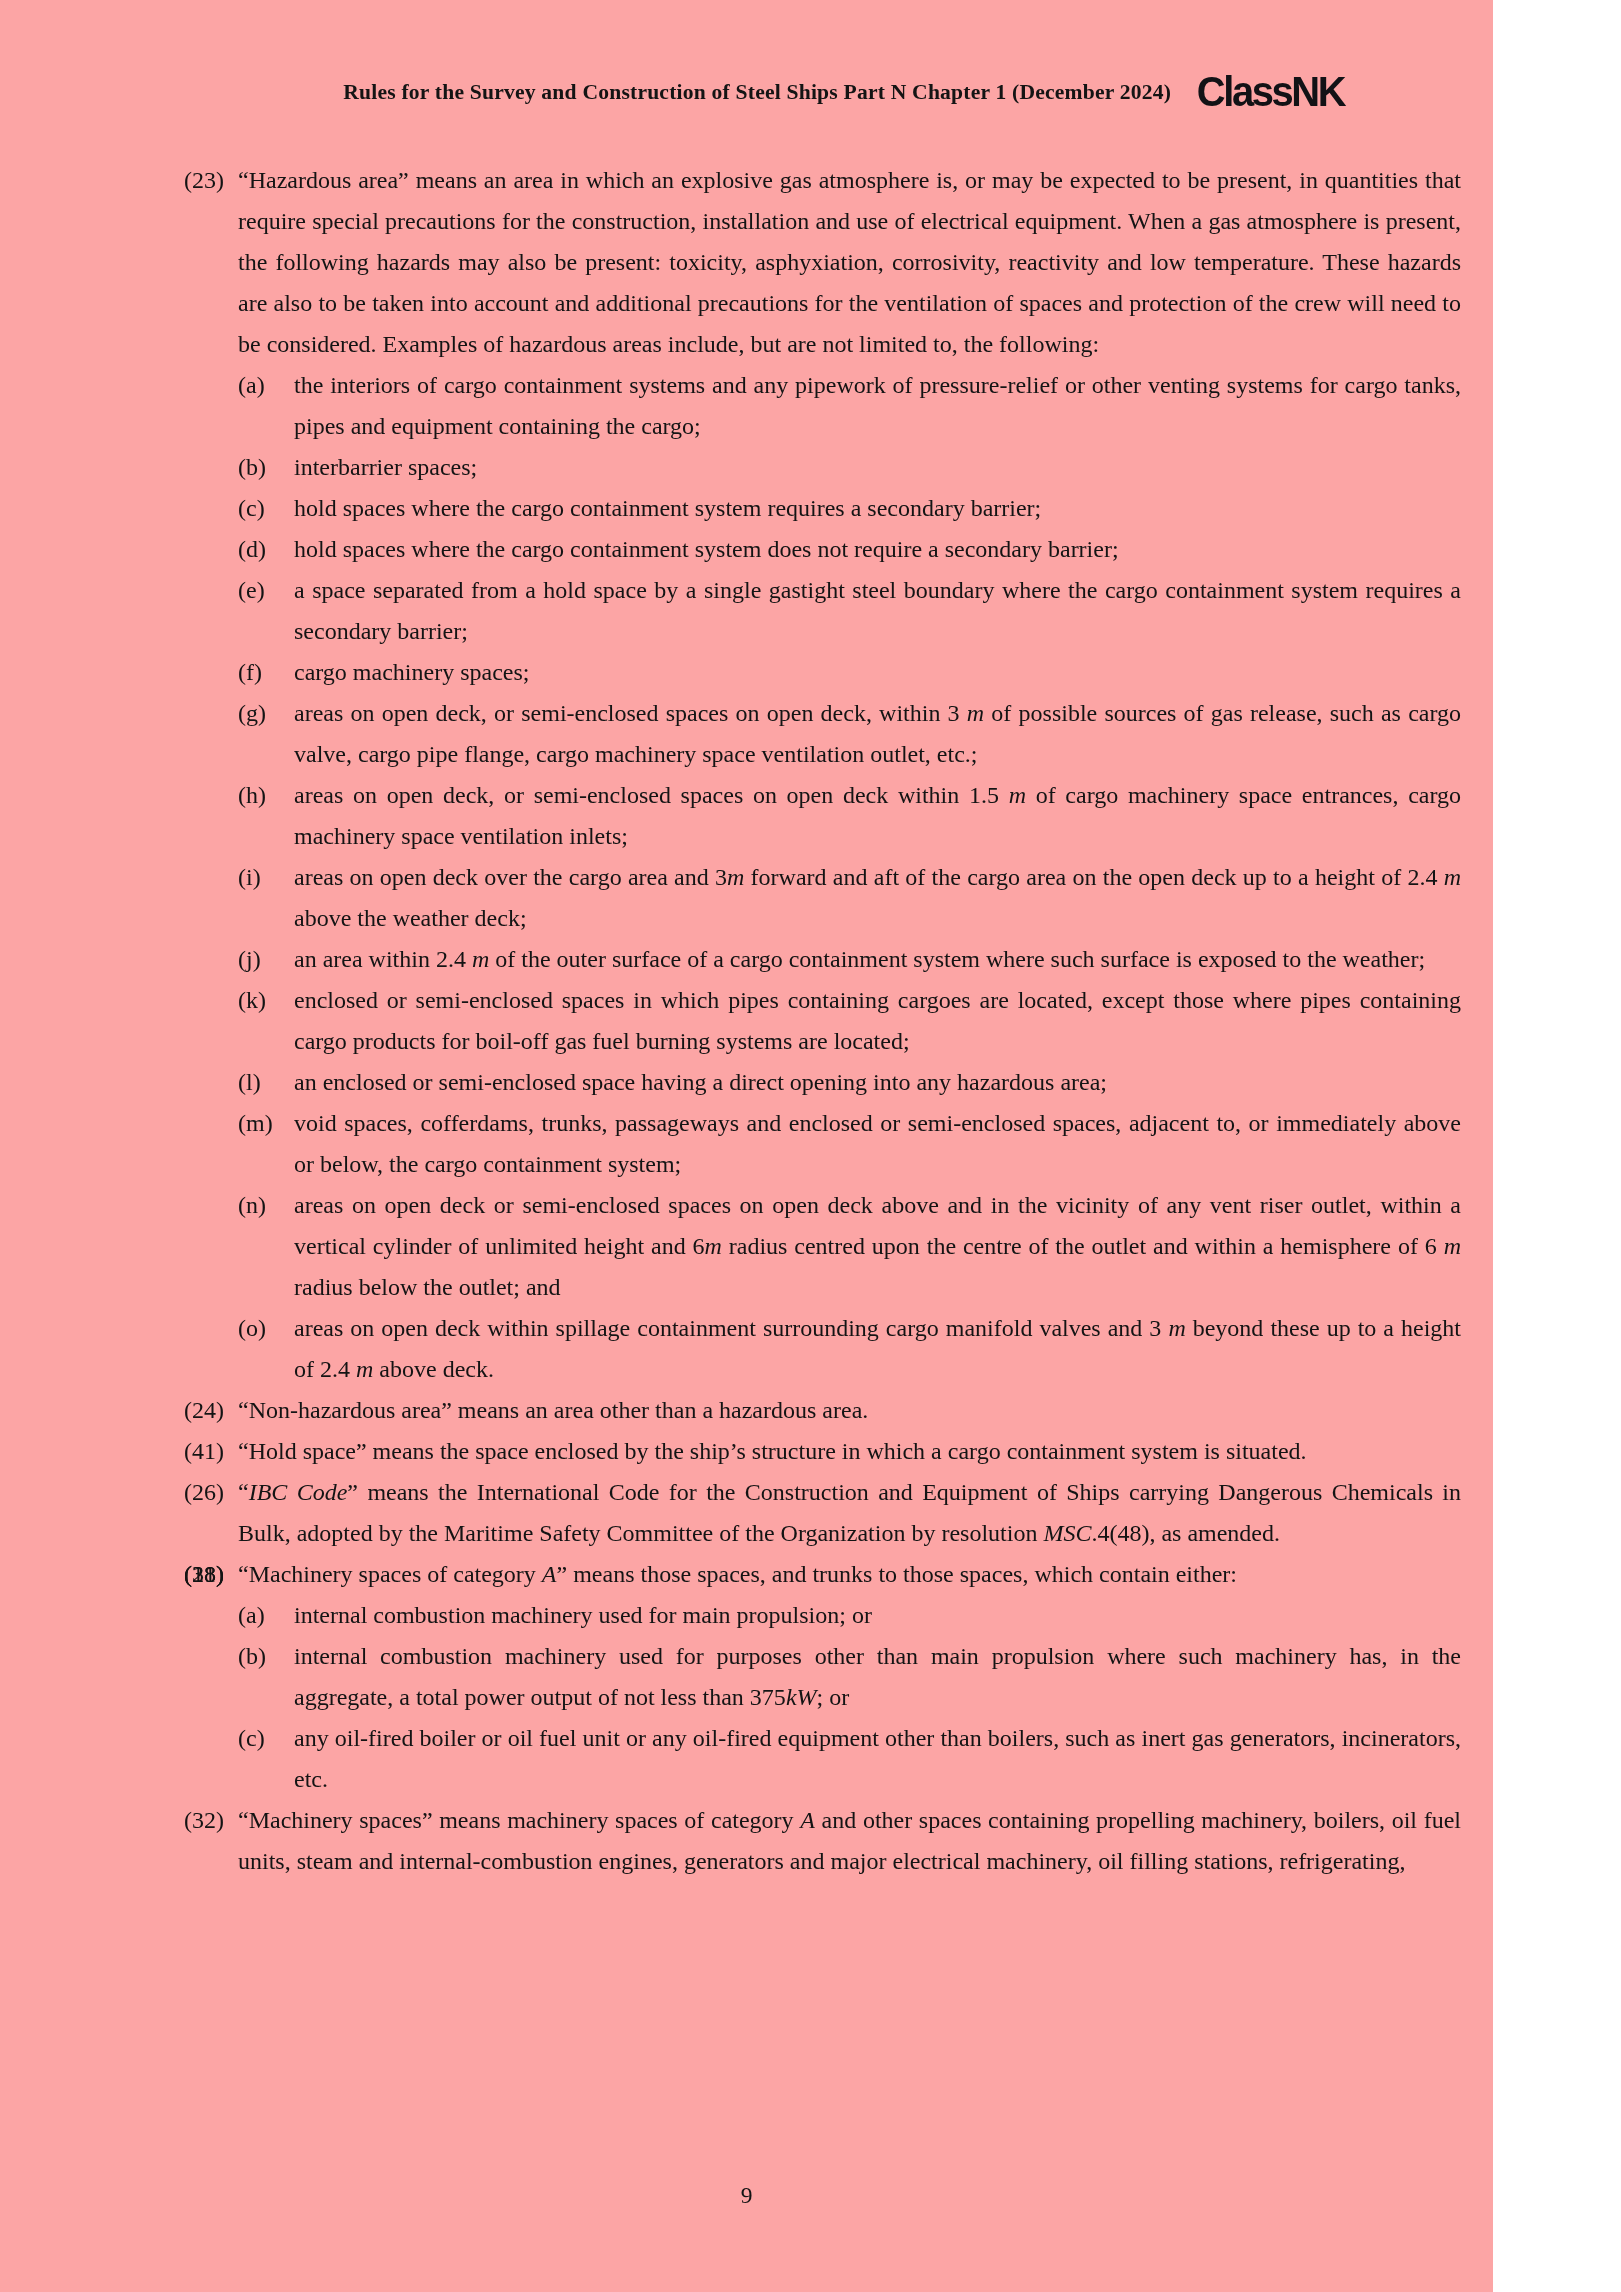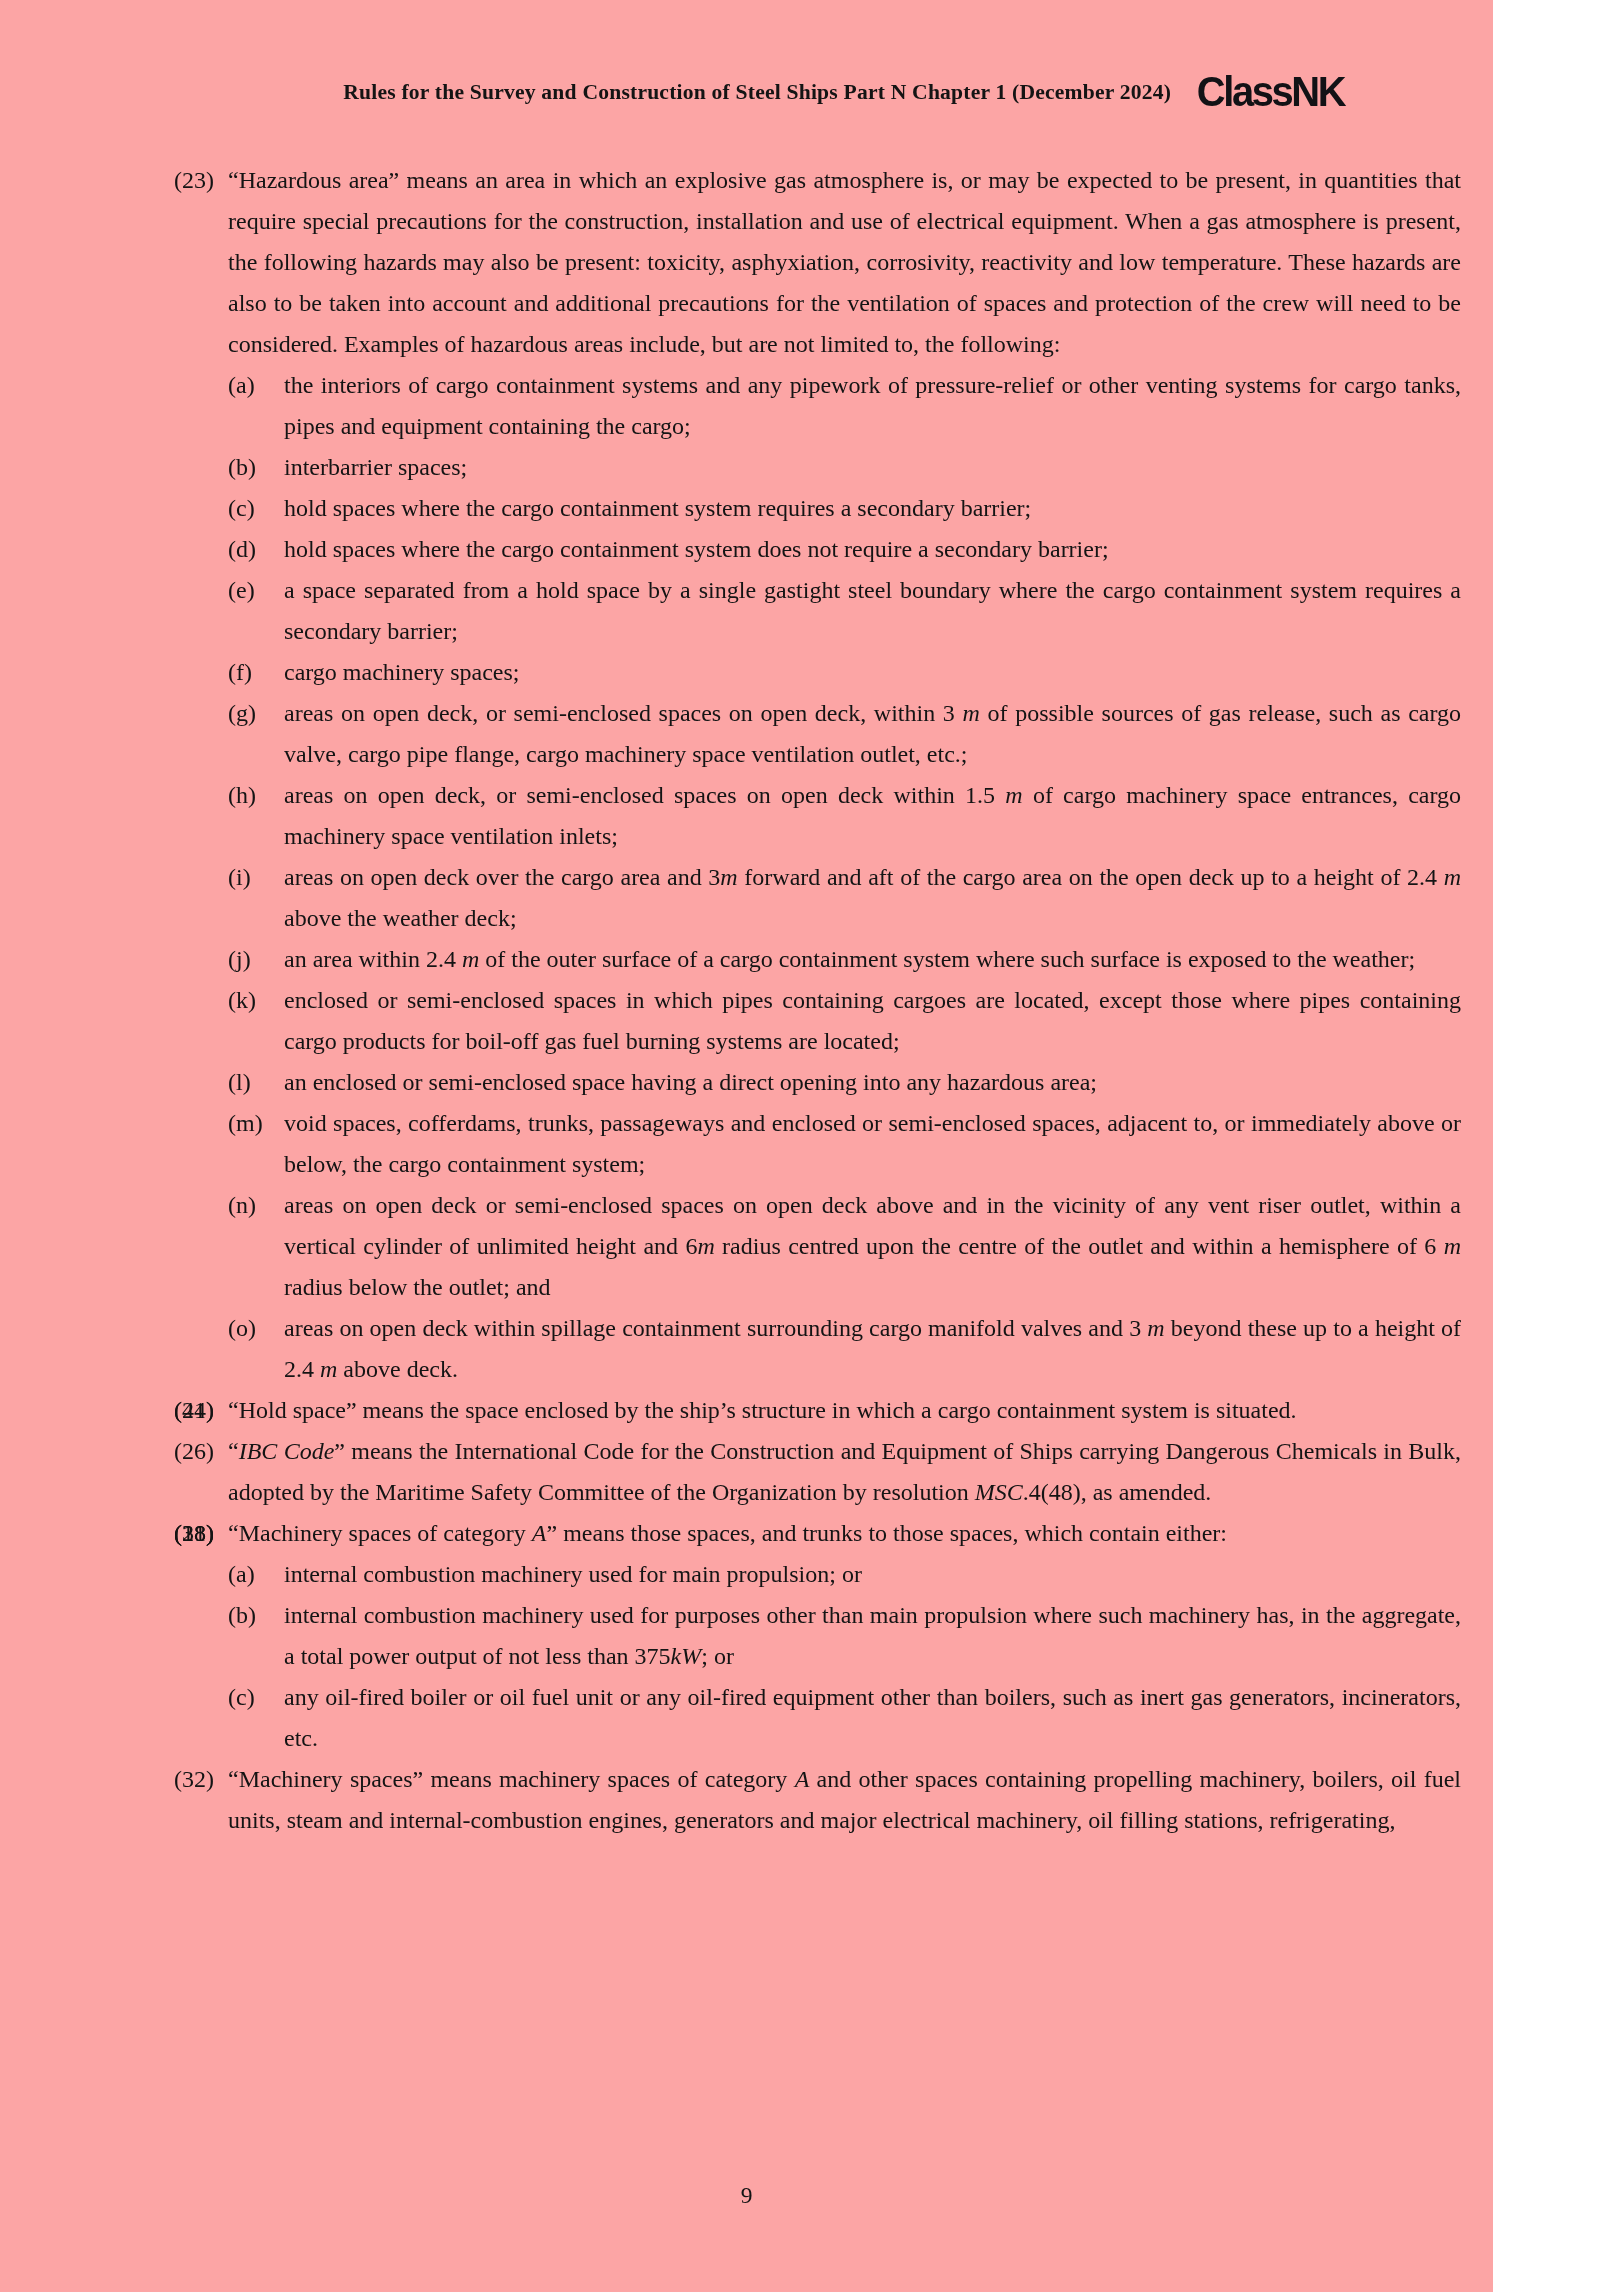--- a/index.html
+++ b/index.html
@@ -47,20 +47,21 @@
     top: 160px;
     left: 174px;
     width: 1287px;
     font-size: 24px;
     line-height: 41px;
     text-align: justify;
   }
   .item {
     position: relative;
     padding-left: 54px;
+    margin-left: 10px;
   }
   .item > .label {
     position: absolute;
     left: 0;
     top: 0;
   }
   .sub {
     position: relative;
     padding-left: 56px;
   }
@@ -95,21 +96,21 @@
 
 <div class="page">
 
   <div class="header">
     <div class="header-title">Rules for the Survey and Construction of Steel Ships Part N Chapter 1 (December 2024)</div>
     <div class="logo">ClassNK</div>
   </div>
 
   <div class="doc" id="doc">
       <div class="item"><span class="label">(23)</span><span class="body"><span>“Hazardous area” means an area in which an explosive gas atmosphere is, or may be expected to be present, in quantities that require special precautions for the construction, installation and use of electrical equipment.  When a gas atmosphere is present, the following hazards may also be present: toxicity, asphyxiation, corrosivity, reactivity and low temperature.  These hazards are also to be taken into account and additional precautions for the ventilation of spaces and protection of the crew will need to be considered.  Examples of hazardous areas include, but are not limited to, the following:</span></span><div class="sub"><span class="label">(a)</span><span class="body"><span>the interiors of cargo containment systems and any pipework of pressure-relief or other venting systems for cargo tanks, pipes and equipment containing the cargo;</span></span></div><div class="sub"><span class="label">(b)</span><span class="body"><span>interbarrier spaces;</span></span></div><div class="sub"><span class="label">(c)</span><span class="body"><span>hold spaces where the cargo containment system requires a secondary barrier;</span></span></div><div class="sub"><span class="label">(d)</span><span class="body"><span>hold spaces where the cargo containment system does not require a secondary barrier;</span></span></div><div class="sub"><span class="label">(e)</span><span class="body"><span>a space separated from a hold space by a single gastight steel boundary where the cargo containment system requires a secondary barrier;</span></span></div><div class="sub"><span class="label">(f)</span><span class="body"><span>cargo machinery spaces;</span></span></div><div class="sub"><span class="label">(g)</span><span class="body"><span>areas on open deck, or semi-enclosed spaces on open deck, within 3 </span><i>m</i><span> of possible sources of gas release, such as cargo valve, cargo pipe flange, cargo machinery space ventilation outlet, etc.;</span></span></div><div class="sub"><span class="label">(h)</span><span class="body"><span>areas on open deck, or semi-enclosed spaces on open deck within 1.5 </span><i>m</i><span> of cargo machinery space entrances, cargo machinery space ventilation inlets;</span></span></div><div class="sub"><span class="label">(i)</span><span class="body"><span>areas on open deck over the cargo area and 3</span><i>m</i><span> forward and aft of the cargo area on the open deck up to a height of 2.4 </span><i>m</i><span> above the weather deck;</span></span></div><div class="sub"><span class="label">(j)</span><span class="body"><span>an area within 2.4 </span><i>m</i><span> of the outer surface of a cargo containment system where such surface is exposed to the weather;</span></span></div><div class="sub"><span class="label">(k)</span><span class="body"><span>enclosed or semi-enclosed spaces in which pipes containing cargoes are located, except those where pipes containing cargo products for boil-off gas fuel burning systems are located;</span></span></div><div class="sub"><span class="label">(l)</span><span class="body"><span>an enclosed or semi-enclosed space having a direct opening into any hazardous area;</span></span></div><div class="sub"><span class="label">(m)</span><span class="body"><span>void spaces, cofferdams, trunks, passageways and enclosed or semi-enclosed spaces, adjacent to, or immediately above or below, the cargo containment system;</span></span></div><div class="sub"><span class="label">(n)</span><span class="body"><span>areas on open deck or semi-enclosed spaces on open deck above and in the vicinity of any vent riser outlet, within a vertical cylinder of unlimited height and 6</span><i>m</i><span> radius centred upon the centre of the outlet and within a hemisphere of 6 </span><i>m</i><span> radius below the outlet; and</span></span></div><div class="sub"><span class="label">(o)</span><span class="body"><span>areas on open deck within spillage containment surrounding cargo manifold valves and 3 </span><i>m</i><span> beyond these up to a height of 2.4 </span><i>m</i><span> above deck.</span></span></div></div>
-      <div class="item"><span class="label">(24)</span></div>
+      <div class="item"><span class="label">(24)</span><span class="body"><span>“Non-hazardous area” means an area other than a hazardous area.</span></span></div>
       <div class="item"><span class="label">(41)</span><span class="body"><span>“Hold space” means the space enclosed by the ship’s structure in which a cargo containment system is situated.</span></span></div>
       <div class="item"><span class="label">(26)</span><span class="body"><span>“</span><i>IBC Code</i><span>” means the International Code for the Construction and Equipment of Ships carrying Dangerous Chemicals in Bulk, adopted by the Maritime Safety Committee of the Organization by resolution </span><i>MSC</i><span>.4(48), as amended.</span></span></div>
       <div class="item"><span class="label">(28)</span></div>
       <div class="item"><span class="label">(18)</span></div>
       <div class="item"><span class="label">(31)</span><span class="body"><span>“Machinery spaces of category </span><i>A</i><span>” means those spaces, and trunks to those spaces, which contain either:</span></span><div class="sub"><span class="label">(a)</span><span class="body"><span>internal combustion machinery used for main propulsion; or</span></span></div><div class="sub"><span class="label">(b)</span><span class="body"><span>internal combustion machinery used for purposes other than main propulsion where such machinery has, in the aggregate, a total power output of not less than 375</span><i>kW</i><span>; or</span></span></div><div class="sub"><span class="label">(c)</span><span class="body"><span>any oil-fired boiler or oil fuel unit or any oil-fired equipment other than boilers, such as inert gas generators, incinerators, etc.</span></span></div></div>
       <div class="item"><span class="label">(32)</span><span class="body"><span>“Machinery spaces” means machinery spaces of category </span><i>A</i><span> and other spaces containing propelling machinery, boilers, oil fuel units, steam and internal-combustion engines, generators and major electrical machinery, oil filling stations, refrigerating,</span></span></div>
     </div>
 
   <div class="footer">
     <span>9</span>

